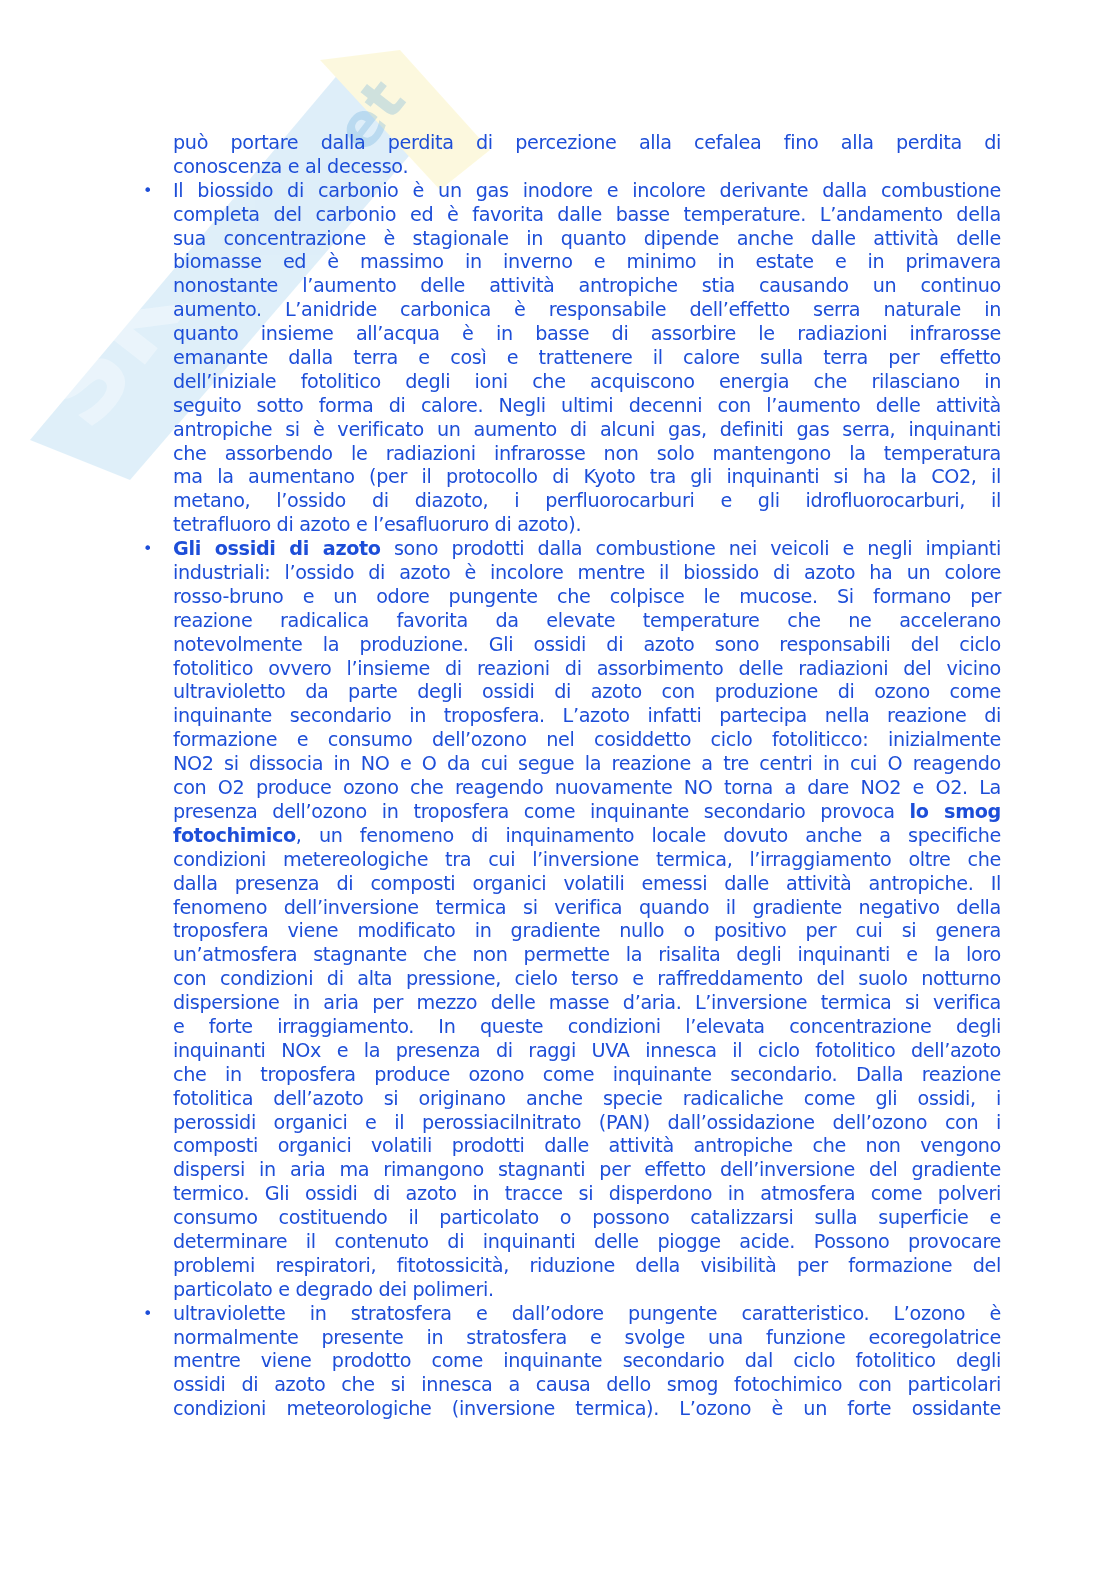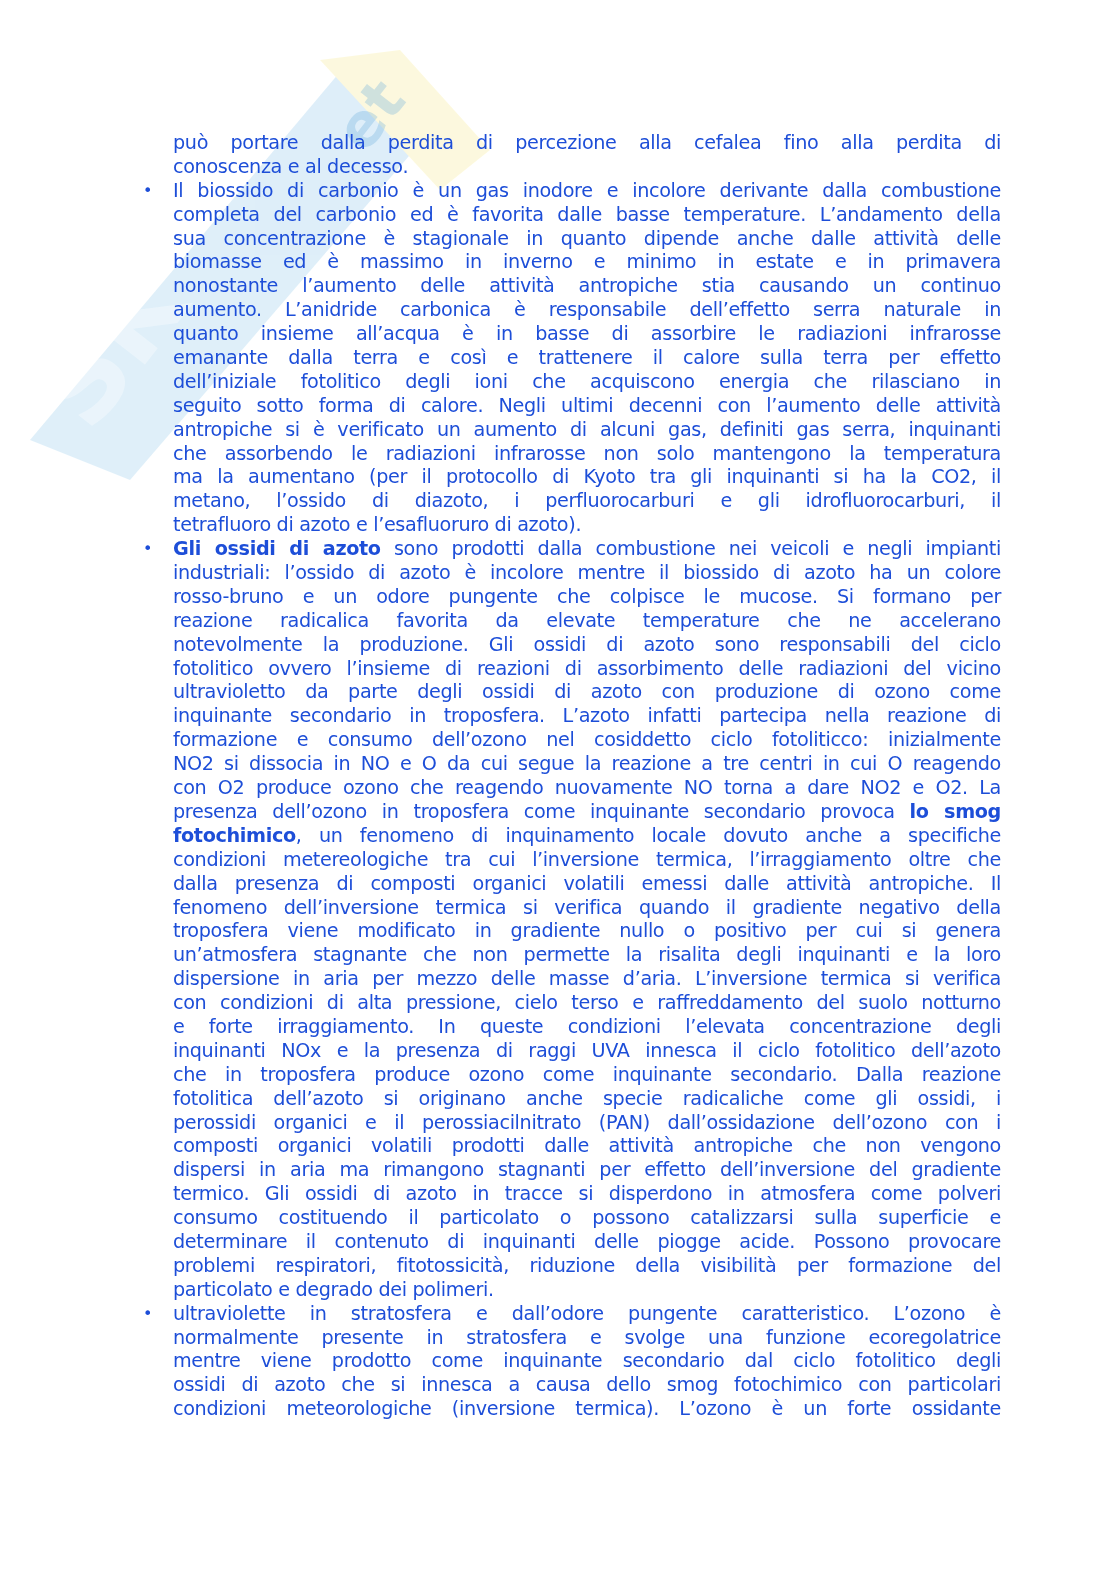--- a/index.html
+++ b/index.html
@@ -78,22 +78,22 @@
       <span class="line">formazione e consumo dell’ozono nel cosiddetto ciclo fotoliticco: inizialmente</span>
       <span class="line">NO2 si dissocia in NO e O da cui segue la reazione a tre centri in cui O reagendo</span>
       <span class="line">con O2 produce ozono che reagendo nuovamente NO torna a dare NO2 e O2. La</span>
       <span class="line"><span>presenza dell’ozono in troposfera come inquinante secondario provoca </span><b>lo smog</b></span>
       <span class="line"><b>fotochimico</b><span>, un fenomeno di inquinamento locale dovuto anche a specifiche</span></span>
       <span class="line">condizioni metereologiche tra cui l’inversione termica, l’irraggiamento oltre che</span>
       <span class="line">dalla presenza di composti organici volatili emessi dalle attività antropiche. Il</span>
       <span class="line">fenomeno dell’inversione termica si verifica quando il gradiente negativo della</span>
       <span class="line">troposfera viene modificato in gradiente nullo o positivo per cui si genera</span>
       <span class="line">un’atmosfera stagnante che non permette la risalita degli inquinanti e la loro</span>
+      <span class="line">con condizioni di alta pressione, cielo terso e raffreddamento del suolo notturno</span>
       <span class="line">dispersione in aria per mezzo delle masse d’aria. L’inversione termica si verifica</span>
-      <span class="line">con condizioni di alta pressione, cielo terso e raffreddamento del suolo notturno</span>
       <span class="line">e forte irraggiamento. In queste condizioni l’elevata concentrazione degli</span>
       <span class="line">inquinanti NOx e la presenza di raggi UVA innesca il ciclo fotolitico dell’azoto</span>
       <span class="line">che in troposfera produce ozono come inquinante secondario. Dalla reazione</span>
       <span class="line">fotolitica dell’azoto si originano anche specie radicaliche come gli ossidi, i</span>
       <span class="line">perossidi organici e il perossiacilnitrato (PAN) dall’ossidazione dell’ozono con i</span>
       <span class="line">composti organici volatili prodotti dalle attività antropiche che non vengono</span>
       <span class="line">dispersi in aria ma rimangono stagnanti per effetto dell’inversione del gradiente</span>
       <span class="line">termico. Gli ossidi di azoto in tracce si disperdono in atmosfera come polveri</span>
       <span class="line">consumo costituendo il particolato o possono catalizzarsi sulla superficie e</span>
       <span class="line">determinare il contenuto di inquinanti delle piogge acide. Possono provocare</span>

